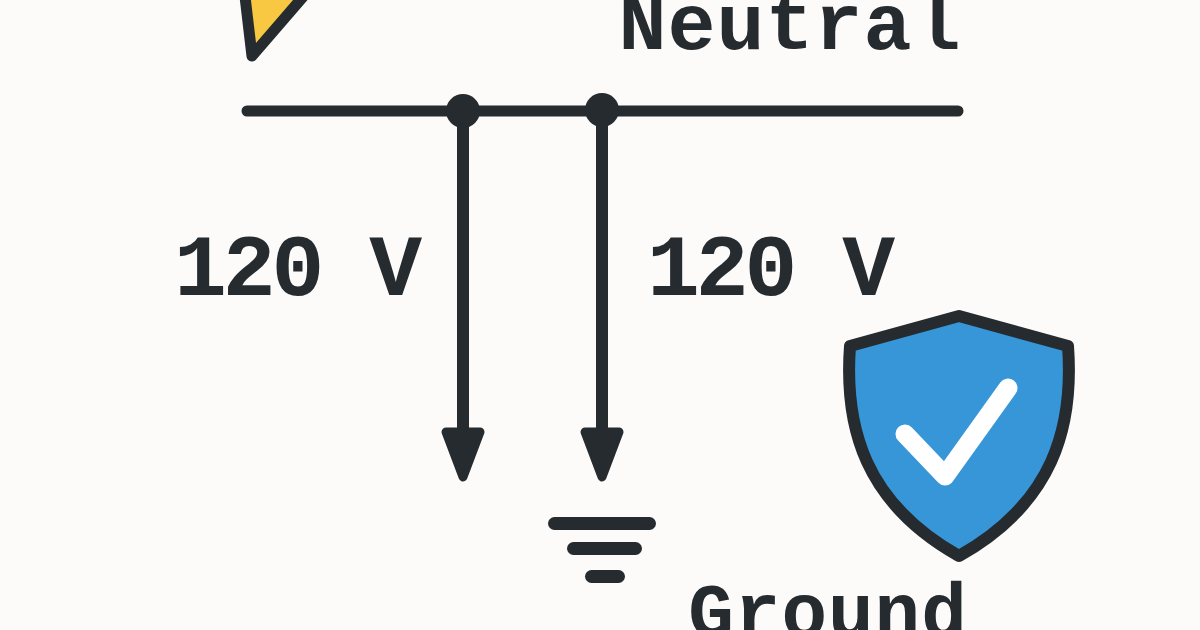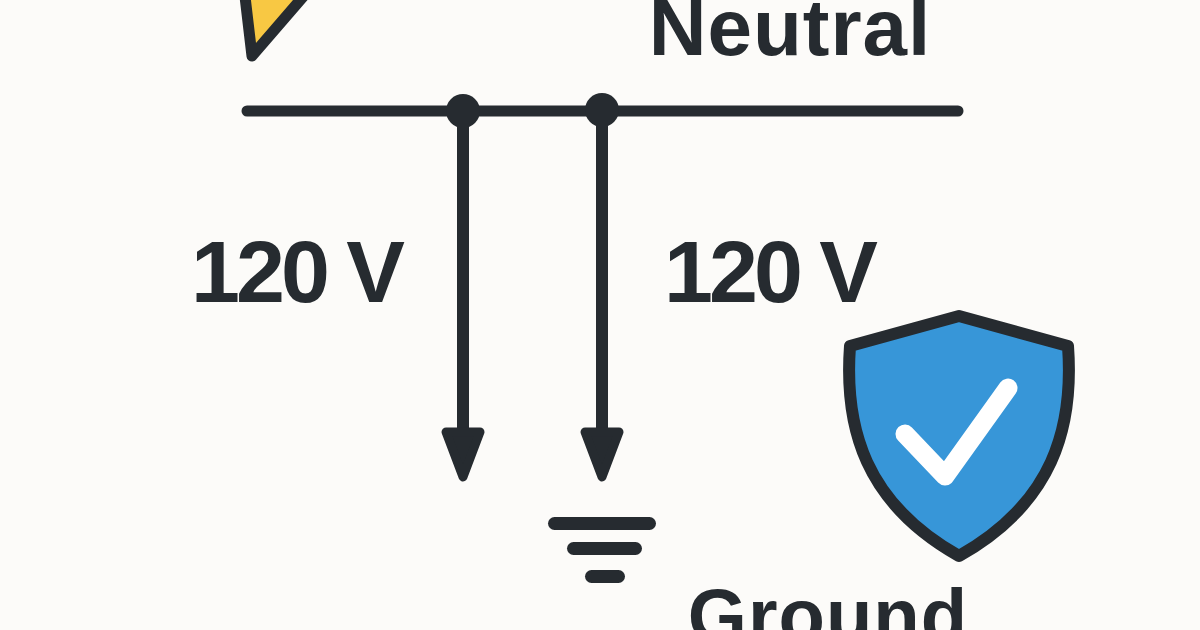--- a/index.html
+++ b/index.html
@@ -5,21 +5,21 @@
   html, body {
     margin: 0;
     padding: 0;
   }
   .canvas {
     position: relative;
     width: 1200px;
     height: 630px;
     overflow: hidden;
     background: var(--background, #fcfbf9);
-    font-family: Liberation Sans, sans-serif;
+    font-family: Liberation Mono, monospace;
   }
   .diagram-svg {
     position: absolute;
     left: 0;
     top: 0;
   }
   .ink-stroke {
     stroke: var(--ink, #262b30);
     fill: none;
   }

